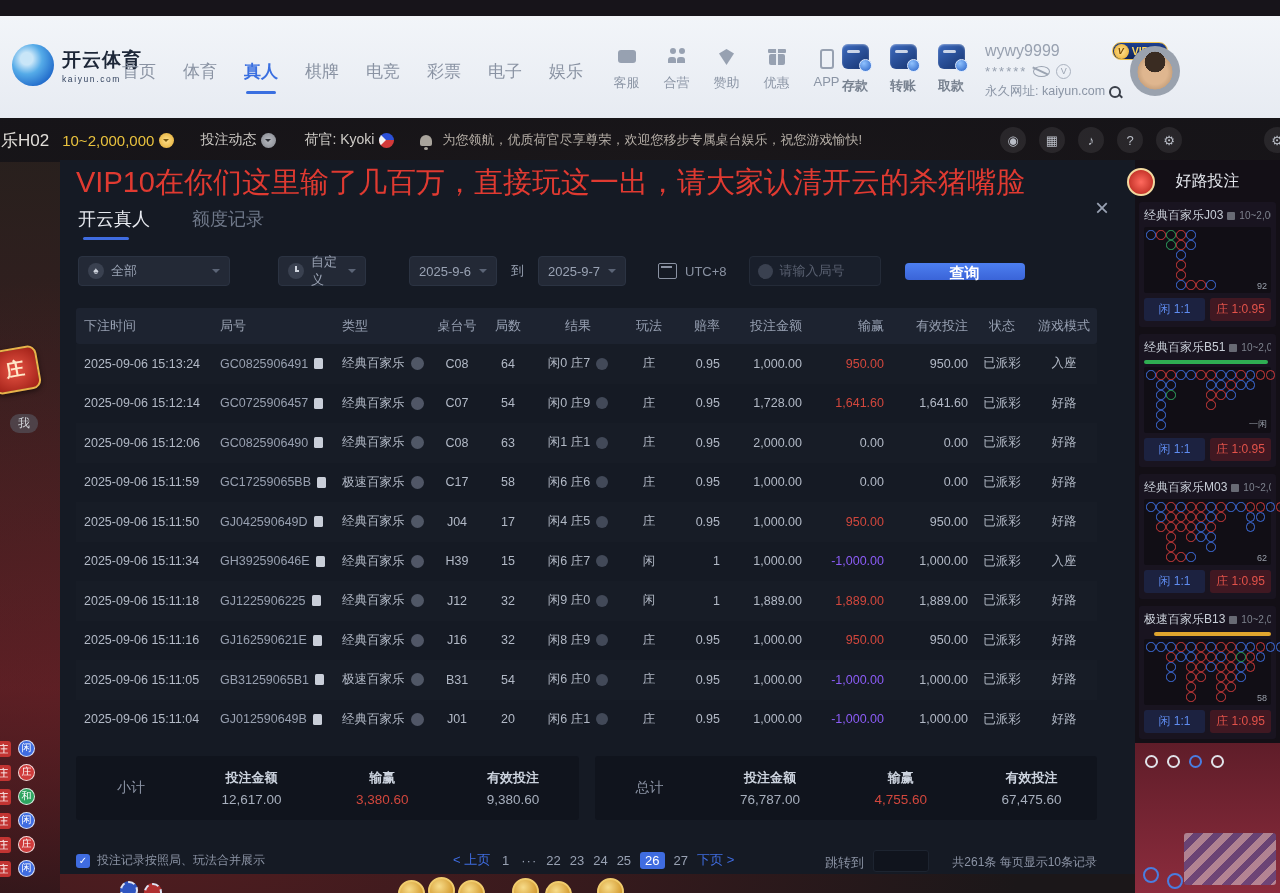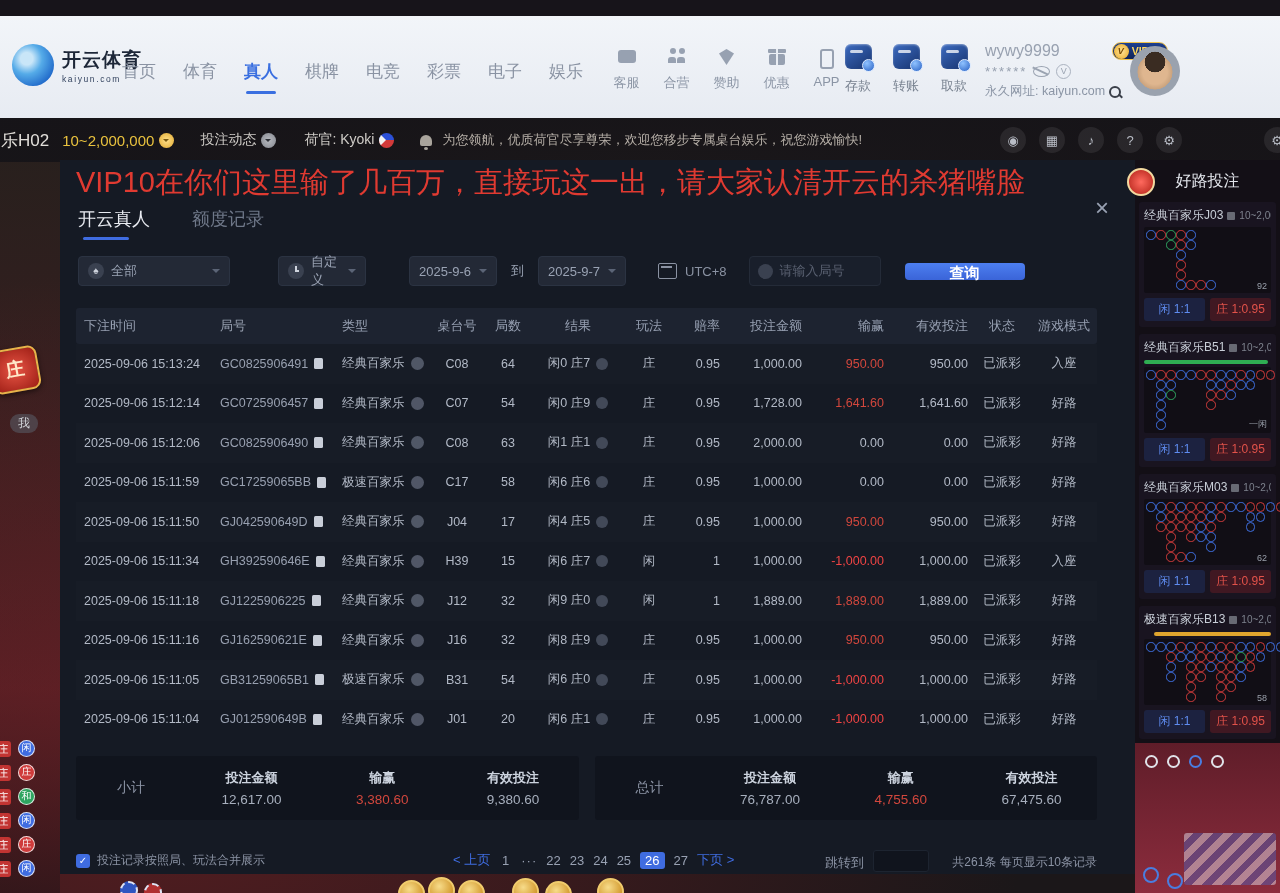--- a/index.html
+++ b/index.html
@@ -29,21 +29,21 @@
   .ic-chat::after{content:"";position:absolute;left:4px;bottom:-4px;border:4px solid transparent;border-top-color:#97a1b1;border-left-width:3px;border-right-width:3px;}
   .ic-partners{width:18px;height:16px;}
   .ic-partners::before{content:"";position:absolute;left:2px;top:0;width:6px;height:6px;border-radius:50%;background:#97a1b1;box-shadow:9px 0 0 #97a1b1;}
   .ic-partners::after{content:"";position:absolute;left:0;bottom:1px;width:8px;height:6px;border-radius:3px 3px 0 0;background:#97a1b1;box-shadow:9px 0 0 #97a1b1;}
   .ic-sponsor{width:15px;height:16px;background:#97a1b1;clip-path:polygon(50% 0,100% 28%,50% 100%,0 28%);margin-top:1px;}
   .ic-gift{width:16px;height:11px;background:#97a1b1;border-radius:2px;margin-top:6px;}
   .ic-gift::before{content:"";position:absolute;top:-5px;left:-1px;width:18px;height:4px;background:#97a1b1;border-radius:1px;}
   .ic-gift::after{content:"";position:absolute;top:-5px;left:7px;width:2px;height:16px;background:#e9edf3;}
   .ic-phone{width:10px;height:16px;border:2px solid #97a1b1;border-radius:3px;margin-top:1px;}
   .wallet{position:absolute;left:842px;top:28px;display:flex;gap:16px;}
-  .witem{width:32px;text-align:center;cursor:pointer;}
+  .witem{width:32px;text-align:left;cursor:pointer;font-weight:bold;}
   .wic{width:27px;height:25px;border-radius:6px;background:linear-gradient(145deg,#3d6bc0,#16336e);position:relative;display:inline-block;box-shadow:inset 0 1px 2px rgba(255,255,255,.4);}
   .wic::before{content:"";position:absolute;left:5px;top:6px;width:13px;height:3px;background:rgba(255,255,255,.75);border-radius:2px;}
   .wic::after{content:"";position:absolute;right:-3px;bottom:-3px;width:11px;height:11px;border-radius:50%;background:radial-gradient(circle at 35% 30%,#8fc2ff,#2a62c4);border:1px solid #d9e8ff;}
   .wlabel{font-size:13px;color:#77818f;margin-top:4px;}
   .user-block{position:absolute;left:985px;top:26px;width:160px;}
   .u-row1{font-size:16px;color:#98a1b0;display:flex;align-items:center;gap:46px;}
   .vip-badge{display:inline-flex;align-items:center;background:linear-gradient(#1d3f8f,#102456);border:1px solid #f0c24a;border-radius:9px;padding:0 7px 0 1px;height:16px;margin-left:6px;}
   .vip-v{width:15px;height:15px;border-radius:50%;background:radial-gradient(#ffe49a,#e9a820);margin-right:3px;position:relative;}
   .vip-v::after{content:"V";position:absolute;left:4px;top:2px;font-size:9px;font-weight:bold;color:#7a4a00;}
   .vip-badge b{color:#ffd75e;font-size:10.5px;}
@@ -128,21 +128,21 @@
   .c3{width:54px;justify-content:center;}
   .c4{width:48px;justify-content:center;}
   .c5{width:92px;justify-content:center;}
   .c6{width:50px;justify-content:center;}
   .c7{width:50px;justify-content:flex-end;}
   .c8{width:82px;justify-content:flex-end;}
   .c9{width:82px;justify-content:flex-end;}
   .c10{width:84px;justify-content:flex-end;}
   .c11{width:60px;justify-content:center;}
   .c12{width:64px;justify-content:center;}
-  .win-red{color:#d2473d;}.win-green{color:#ef4444;}
+  .win-red{color:#d2473d;}.win-green{color:#8b5cf6;}
   .copy-ic{width:9px;height:11px;background:#c9ced8;border-radius:1.5px;margin-left:6px;flex:none;cursor:pointer;}
   .dot-ic{width:13px;height:13px;border-radius:50%;background:#5a6272;margin-left:6px;opacity:.85;flex:none;}
   .info-ic{width:12px;height:12px;border-radius:50%;background:#4e5565;margin-left:6px;opacity:.8;flex:none;}
   
   .summary{position:absolute;top:596px;left:16px;width:1021px;display:flex;gap:16px;}
   .sumbox{flex:1;height:64px;background:#10141d;border-radius:3px;display:flex;align-items:center;}
   .sum-label{width:110px;text-align:center;font-size:14px;color:#8d95a6;}
   .sum-col{flex:1;text-align:center;}
   .sum-col b{display:block;font-size:13px;color:#ccd3de;}
   .sum-col i{display:block;font-style:normal;font-size:13.5px;color:#a7afbd;margin-top:5px;}

